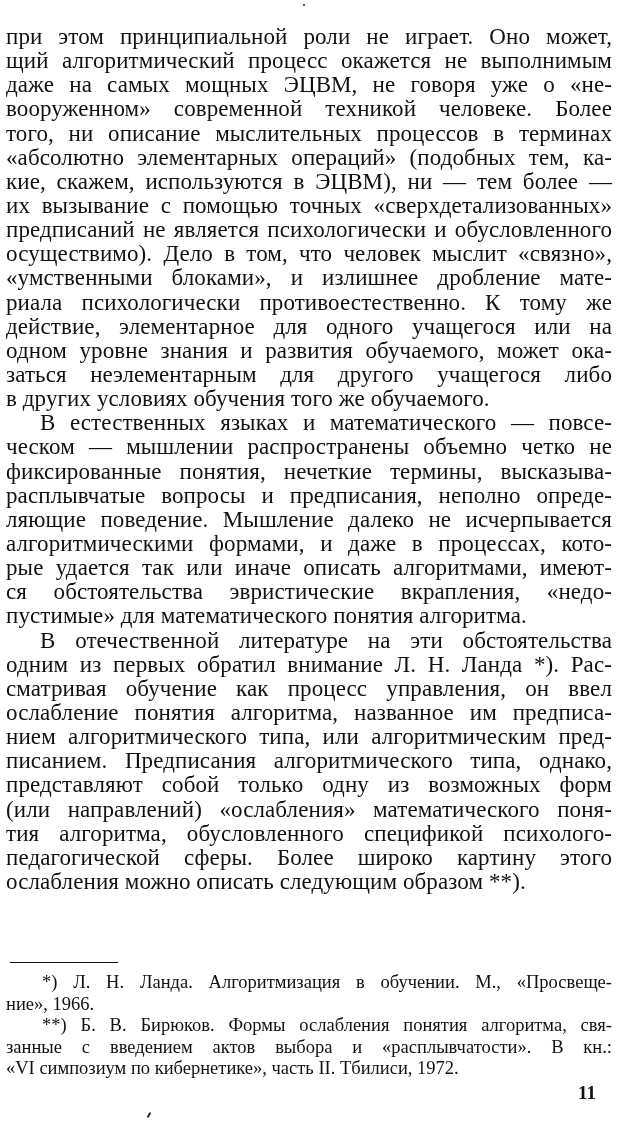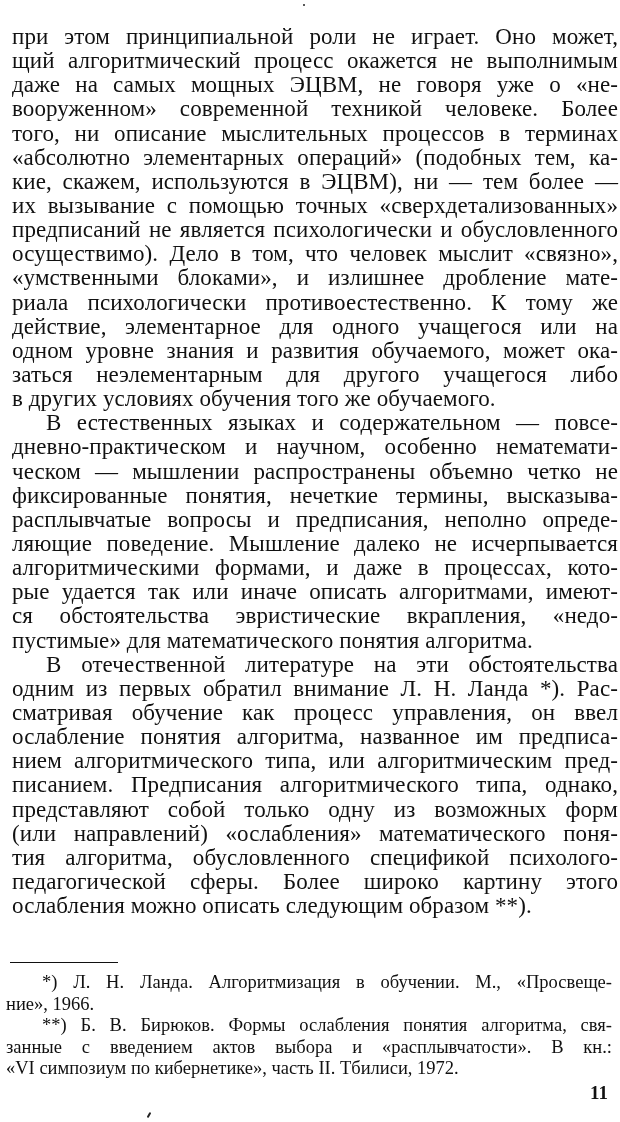--- a/index.html
+++ b/index.html
@@ -17,21 +17,21 @@
     }
     .page {
       position: absolute;
       left: 0;
       top: 0;
       width: 620px;
       height: 1122px;
     }
     .body-text {
       position: absolute;
-      left: 12px;
+      left: 6px;
       top: 25px;
       width: 606px;
     }
     .line {
       height: 24.15px;
       line-height: 24.15px;
       font-size: 23px;
       white-space: nowrap;
       text-align: justify;
       text-align-last: justify;
@@ -67,21 +67,21 @@
       text-align-last: justify;
     }
     .fn-line.last {
       text-align-last: left;
     }
     .fn-line.indent {
       padding-left: 36px;
     }
     .page-number {
       position: absolute;
-      right: 12px;
+      right: 24px;
       top: 1082px;
       font-size: 19px;
       font-weight: bold;
       font-family: Liberation Serif, serif;
     }
     .speck {
       position: absolute;
       background: #222;
       border-radius: 50%;
     }
@@ -106,22 +106,21 @@
       <div class="line">осуществимо). Дело в том, что человек мыслит «связно»,</div>
       <div class="line">«умственными блоками», и излишнее дробление мате-</div>
       <div class="line">риала психологически противоестественно. К тому же</div>
       <div class="line">действие, элементарное для одного учащегося или на</div>
       <div class="line">одном уровне знания и развития обучаемого, может ока-</div>
       <div class="line">заться неэлементарным для другого учащегося либо</div>
       <div class="line last">в других условиях обучения того же обучаемого.</div>
     </div>
 
     <div>
-      <div class="line indent">В естественных языках и содержательном — повсе-</div>
-      <div class="line">дневно-практическом и научном, особенно нематемати-</div>
+      <div class="line indent">В естественных языках и математического — повсе-</div>
       <div class="line">ческом — мышлении распространены объемно четко не</div>
       <div class="line">фиксированные понятия, нечеткие термины, высказыва-</div>
       <div class="line">расплывчатые вопросы и предписания, неполно опреде-</div>
       <div class="line">ляющие поведение. Мышление далеко не исчерпывается</div>
       <div class="line">алгоритмическими формами, и даже в процессах, кото-</div>
       <div class="line">рые удается так или иначе описать алгоритмами, имеют-</div>
       <div class="line">ся обстоятельства эвристические вкрапления, «недо-</div>
       <div class="line last">пустимые» для математического понятия алгоритма.</div>
     </div>
 

